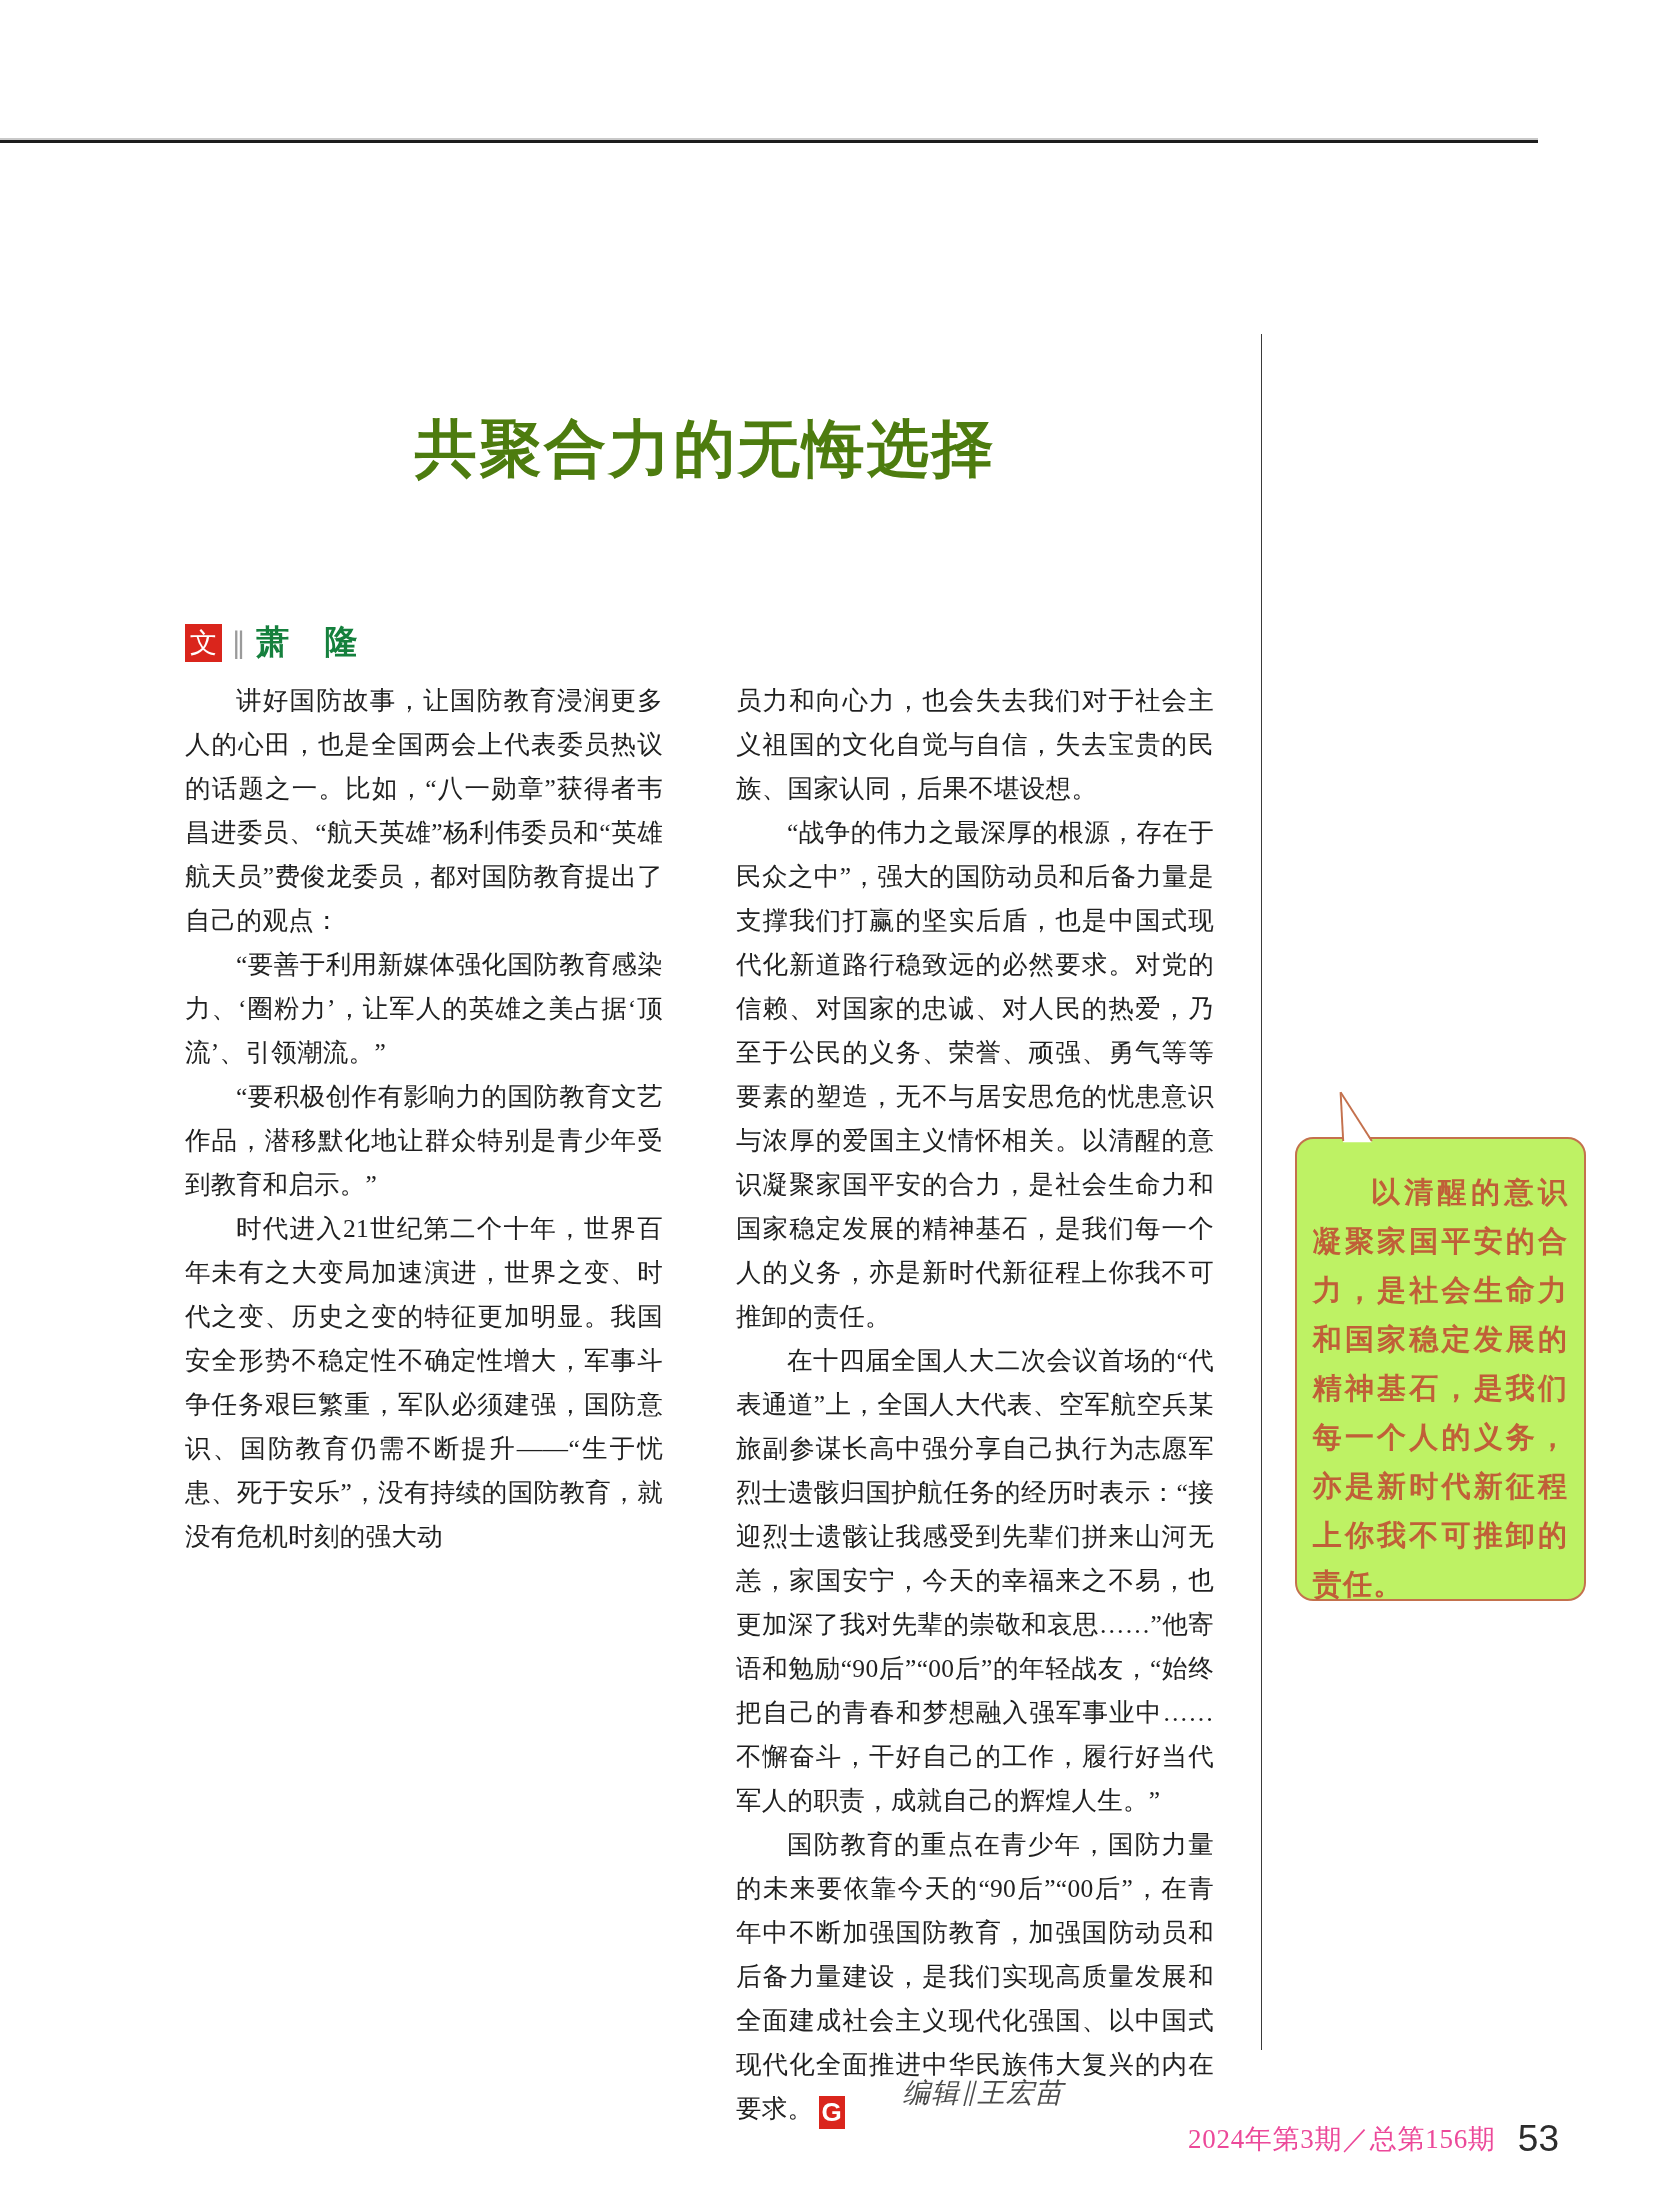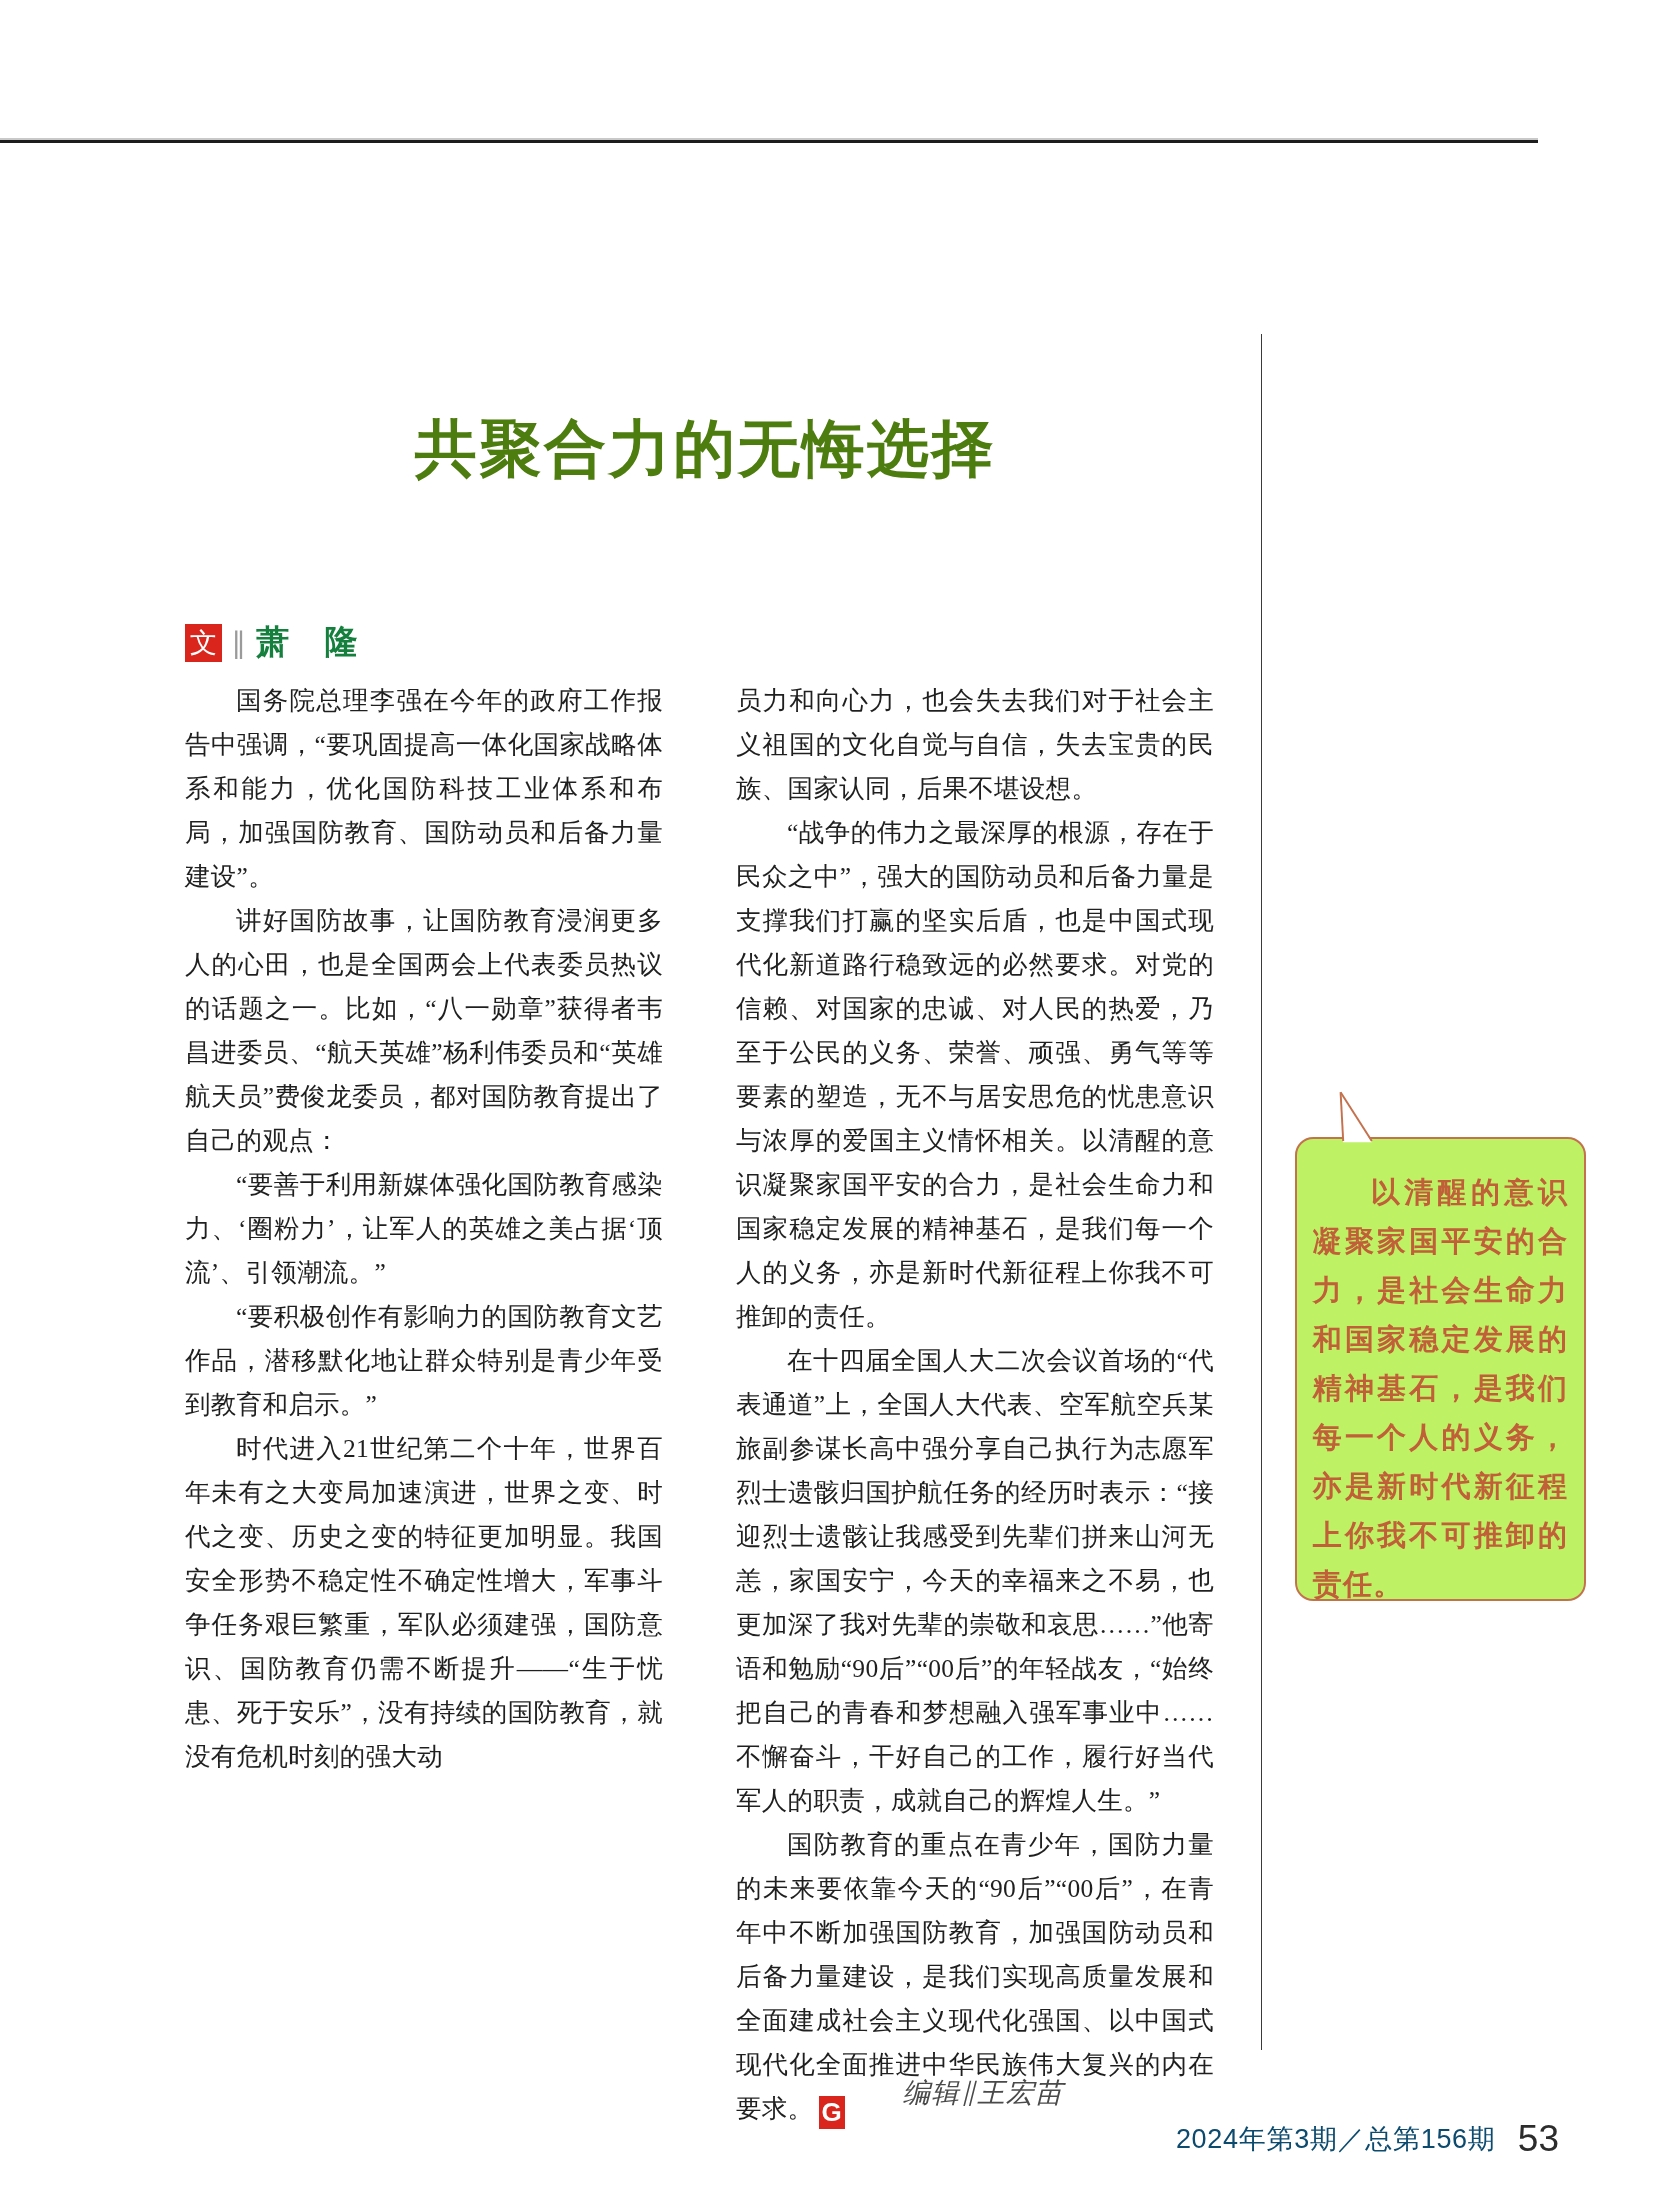--- a/index.html
+++ b/index.html
@@ -92,22 +92,22 @@
     font-size:27.5px;color:#4a4a4a;
     font-family:"Liberation Serif", serif;
     letter-spacing:1.3px;
   }
   
   .footer{
     position:absolute;left:1218px;top:2119px;width:341px;height:39px;
     display:flex;align-items:center;justify-content:flex-end;
   }
   .issue-info{
-    font-family:Liberation Sans, sans-serif;
-    font-size:27px;color:#0c4a6e;letter-spacing:0.7px;white-space:nowrap;
+    font-family:Liberation Serif, serif;
+    font-size:27px;color:#ec4899;letter-spacing:0.7px;white-space:nowrap;
   }
   .footer-divider{
     width:6.5px;height:30px;background:#b3b3b3;margin:0 10.5px 0 11.8px;
   }
   .page-number{
     font-family:"Liberation Sans", sans-serif;
     font-size:37px;color:#2c2c2c;
   }
 </style>
 </head>
@@ -119,21 +119,20 @@
 
   <h1 class="title">共聚合力的无悔选择</h1>
 
   <div class="byline">
     <span class="wen-box">文</span>
     <span class="byline-sep">∥</span>
     <span class="author-name">萧　隆</span>
   </div>
 
   <div class="col col-1">
-      <p>国务院总理李强在今年的政府工作报告中强调，“要巩固提高一体化国家战略体系和能力，优化国防科技工业体系和布局，加强国防教育、国防动员和后备力量建设”。</p>
       <p>讲好国防故事，让国防教育浸润更多人的心田，也是全国两会上代表委员热议的话题之一。比如，“八一勋章”获得者韦昌进委员、“航天英雄”杨利伟委员和“英雄航天员”费俊龙委员，都对国防教育提出了自己的观点：</p>
       <p>“要善于利用新媒体强化国防教育感染力、‘圈粉力’，让军人的英雄之美占据‘顶流’、引领潮流。”</p>
       <p>“要积极创作有影响力的国防教育文艺作品，潜移默化地让群众特别是青少年受到教育和启示。”</p>
       <p>时代进入21世纪第二个十年，世界百年未有之大变局加速演进，世界之变、时代之变、历史之变的特征更加明显。我国安全形势不稳定性不确定性增大，军事斗争任务艰巨繁重，军队必须建强，国防意识、国防教育仍需不断提升——“生于忧患、死于安乐”，没有持续的国防教育，就没有危机时刻的强大动</p>
     </div>
 
   <div class="col col-2">
       <p class="no-indent">员力和向心力，也会失去我们对于社会主义祖国的文化自觉与自信，失去宝贵的民族、国家认同，后果不堪设想。</p>
       <p>“战争的伟力之最深厚的根源，存在于民众之中”，强大的国防动员和后备力量是支撑我们打赢的坚实后盾，也是中国式现代化新道路行稳致远的必然要求。对党的信赖、对国家的忠诚、对人民的热爱，乃至于公民的义务、荣誉、顽强、勇气等等要素的塑造，无不与居安思危的忧患意识与浓厚的爱国主义情怀相关。以清醒的意识凝聚家国平安的合力，是社会生命力和国家稳定发展的精神基石，是我们每一个人的义务，亦是新时代新征程上你我不可推卸的责任。</p>
       <p>在十四届全国人大二次会议首场的“代表通道”上，全国人大代表、空军航空兵某旅副参谋长高中强分享自己执行为志愿军烈士遗骸归国护航任务的经历时表示：“接迎烈士遗骸让我感受到先辈们拼来山河无恙，家国安宁，今天的幸福来之不易，也更加深了我对先辈的崇敬和哀思……”他寄语和勉励“90后”“00后”的年轻战友，“始终把自己的青春和梦想融入强军事业中……不懈奋斗，干好自己的工作，履行好当代军人的职责，成就自己的辉煌人生。”</p>

